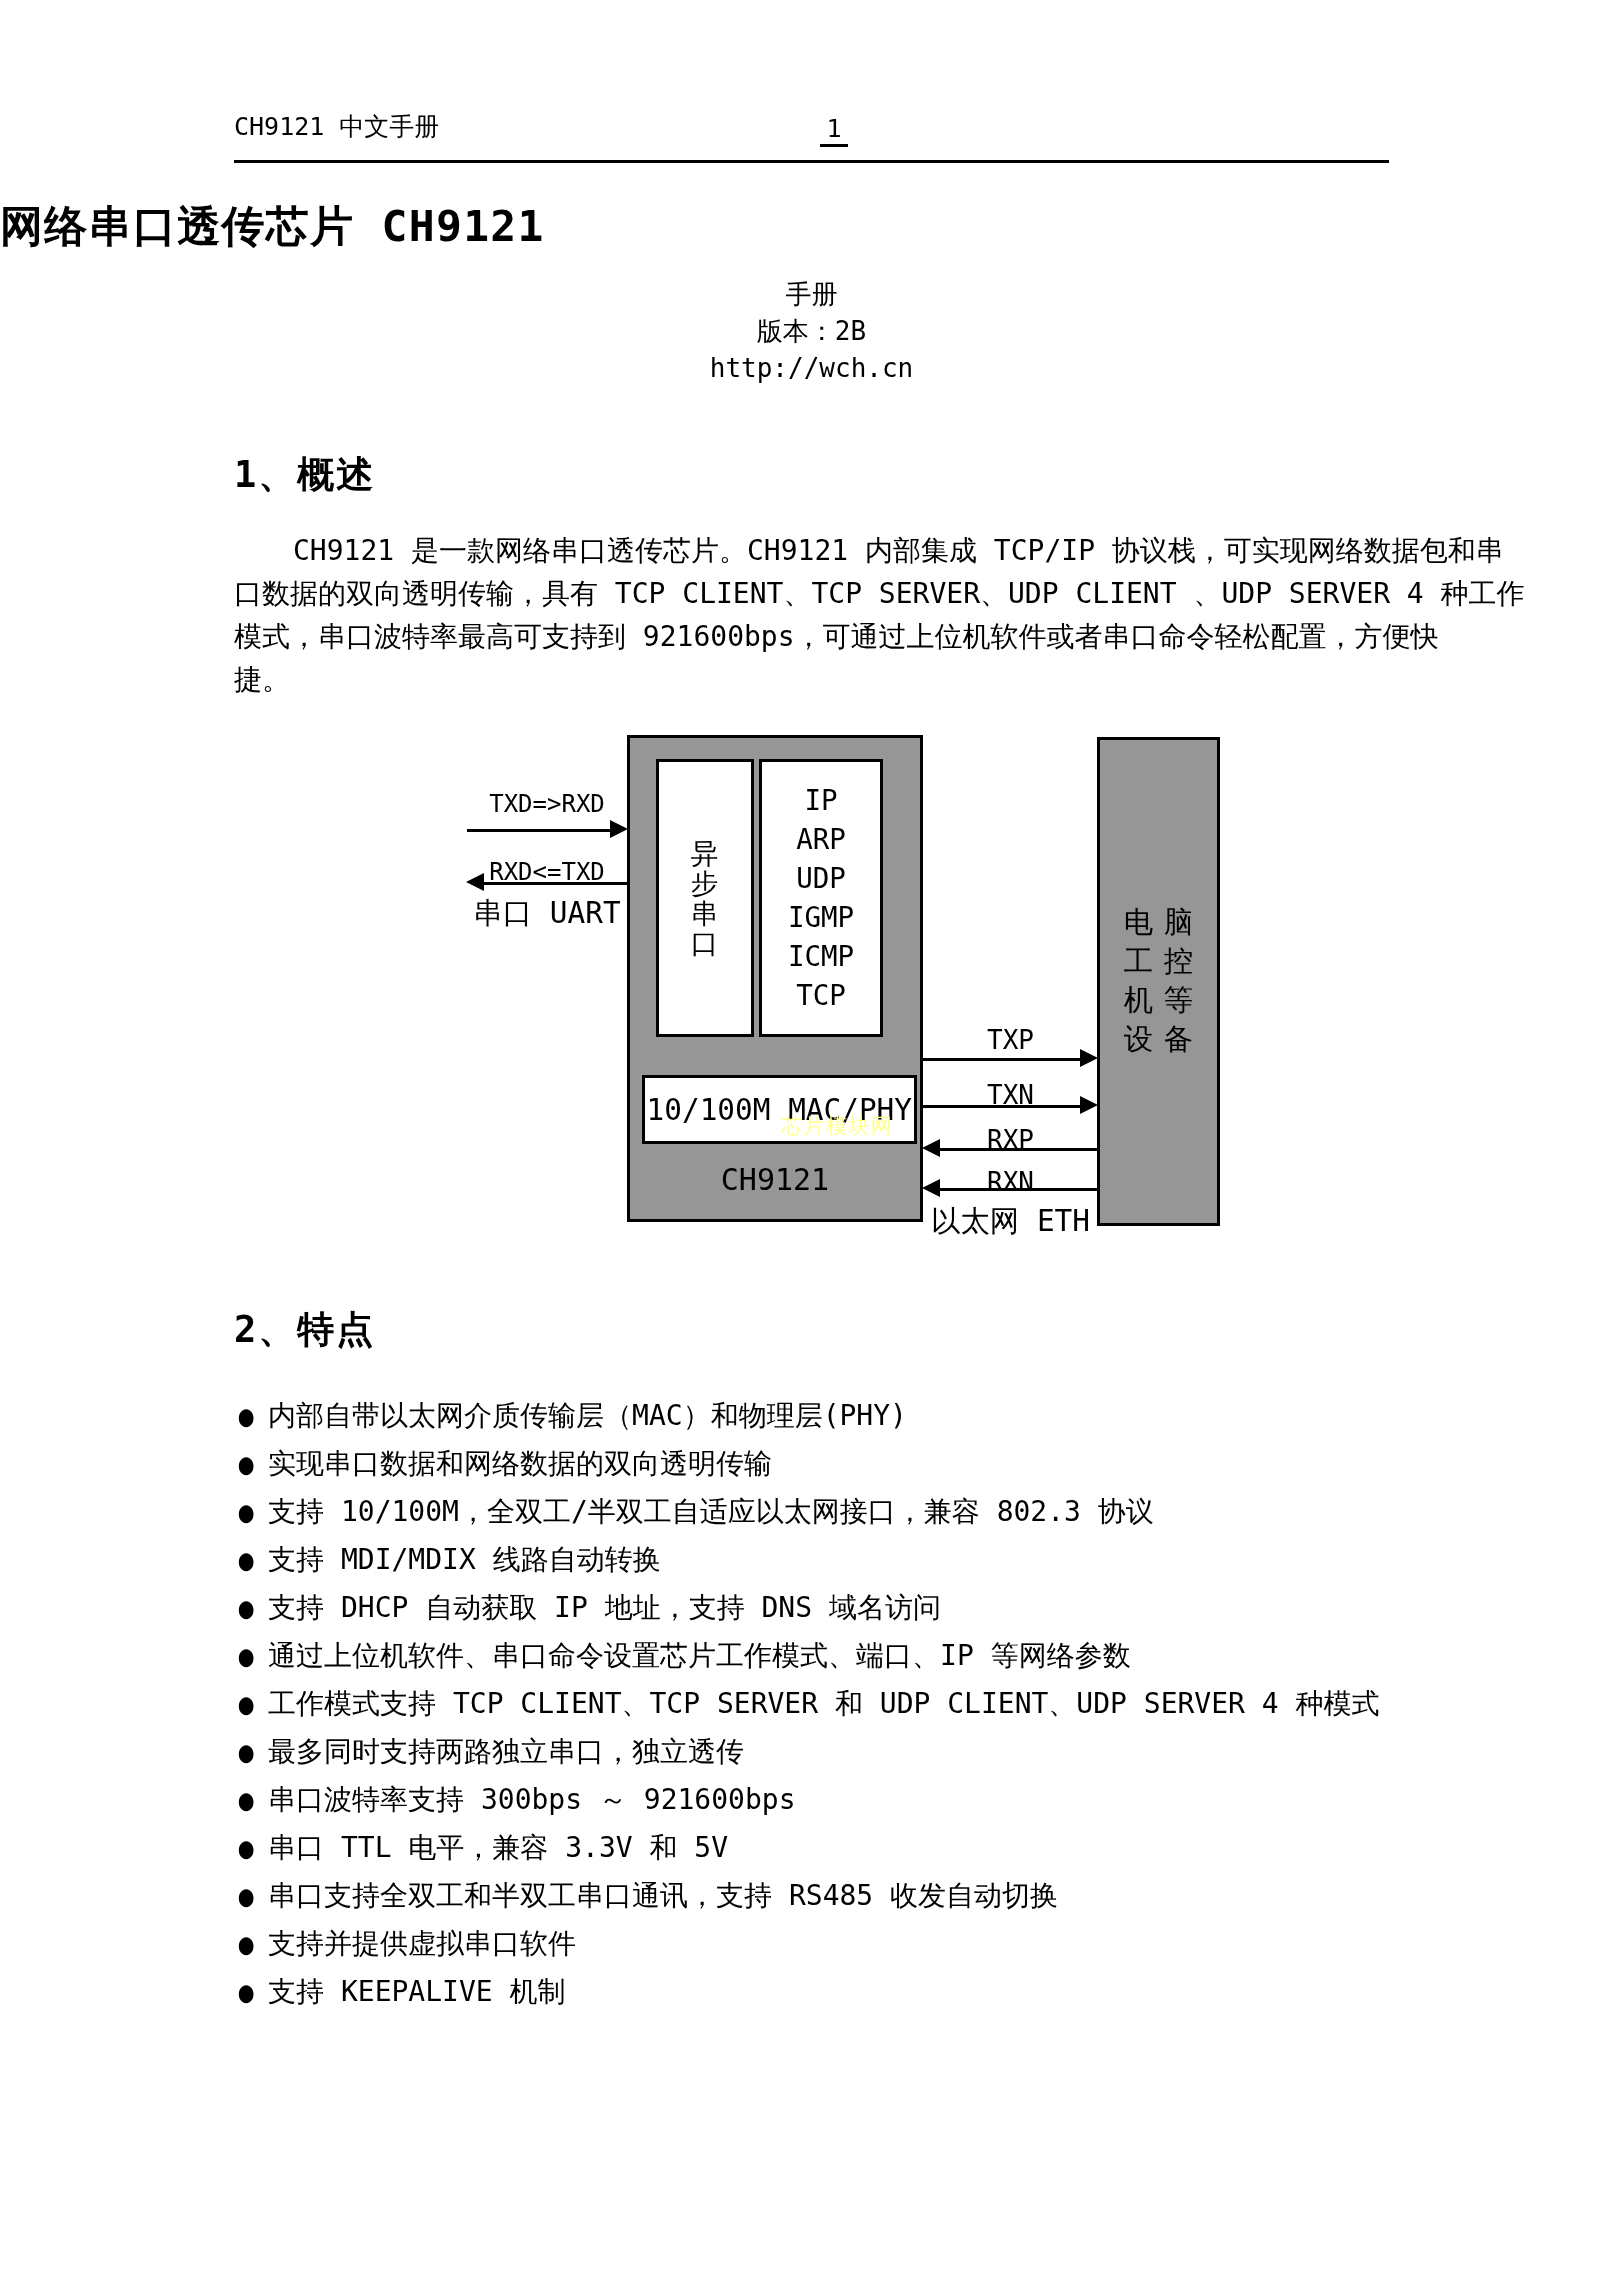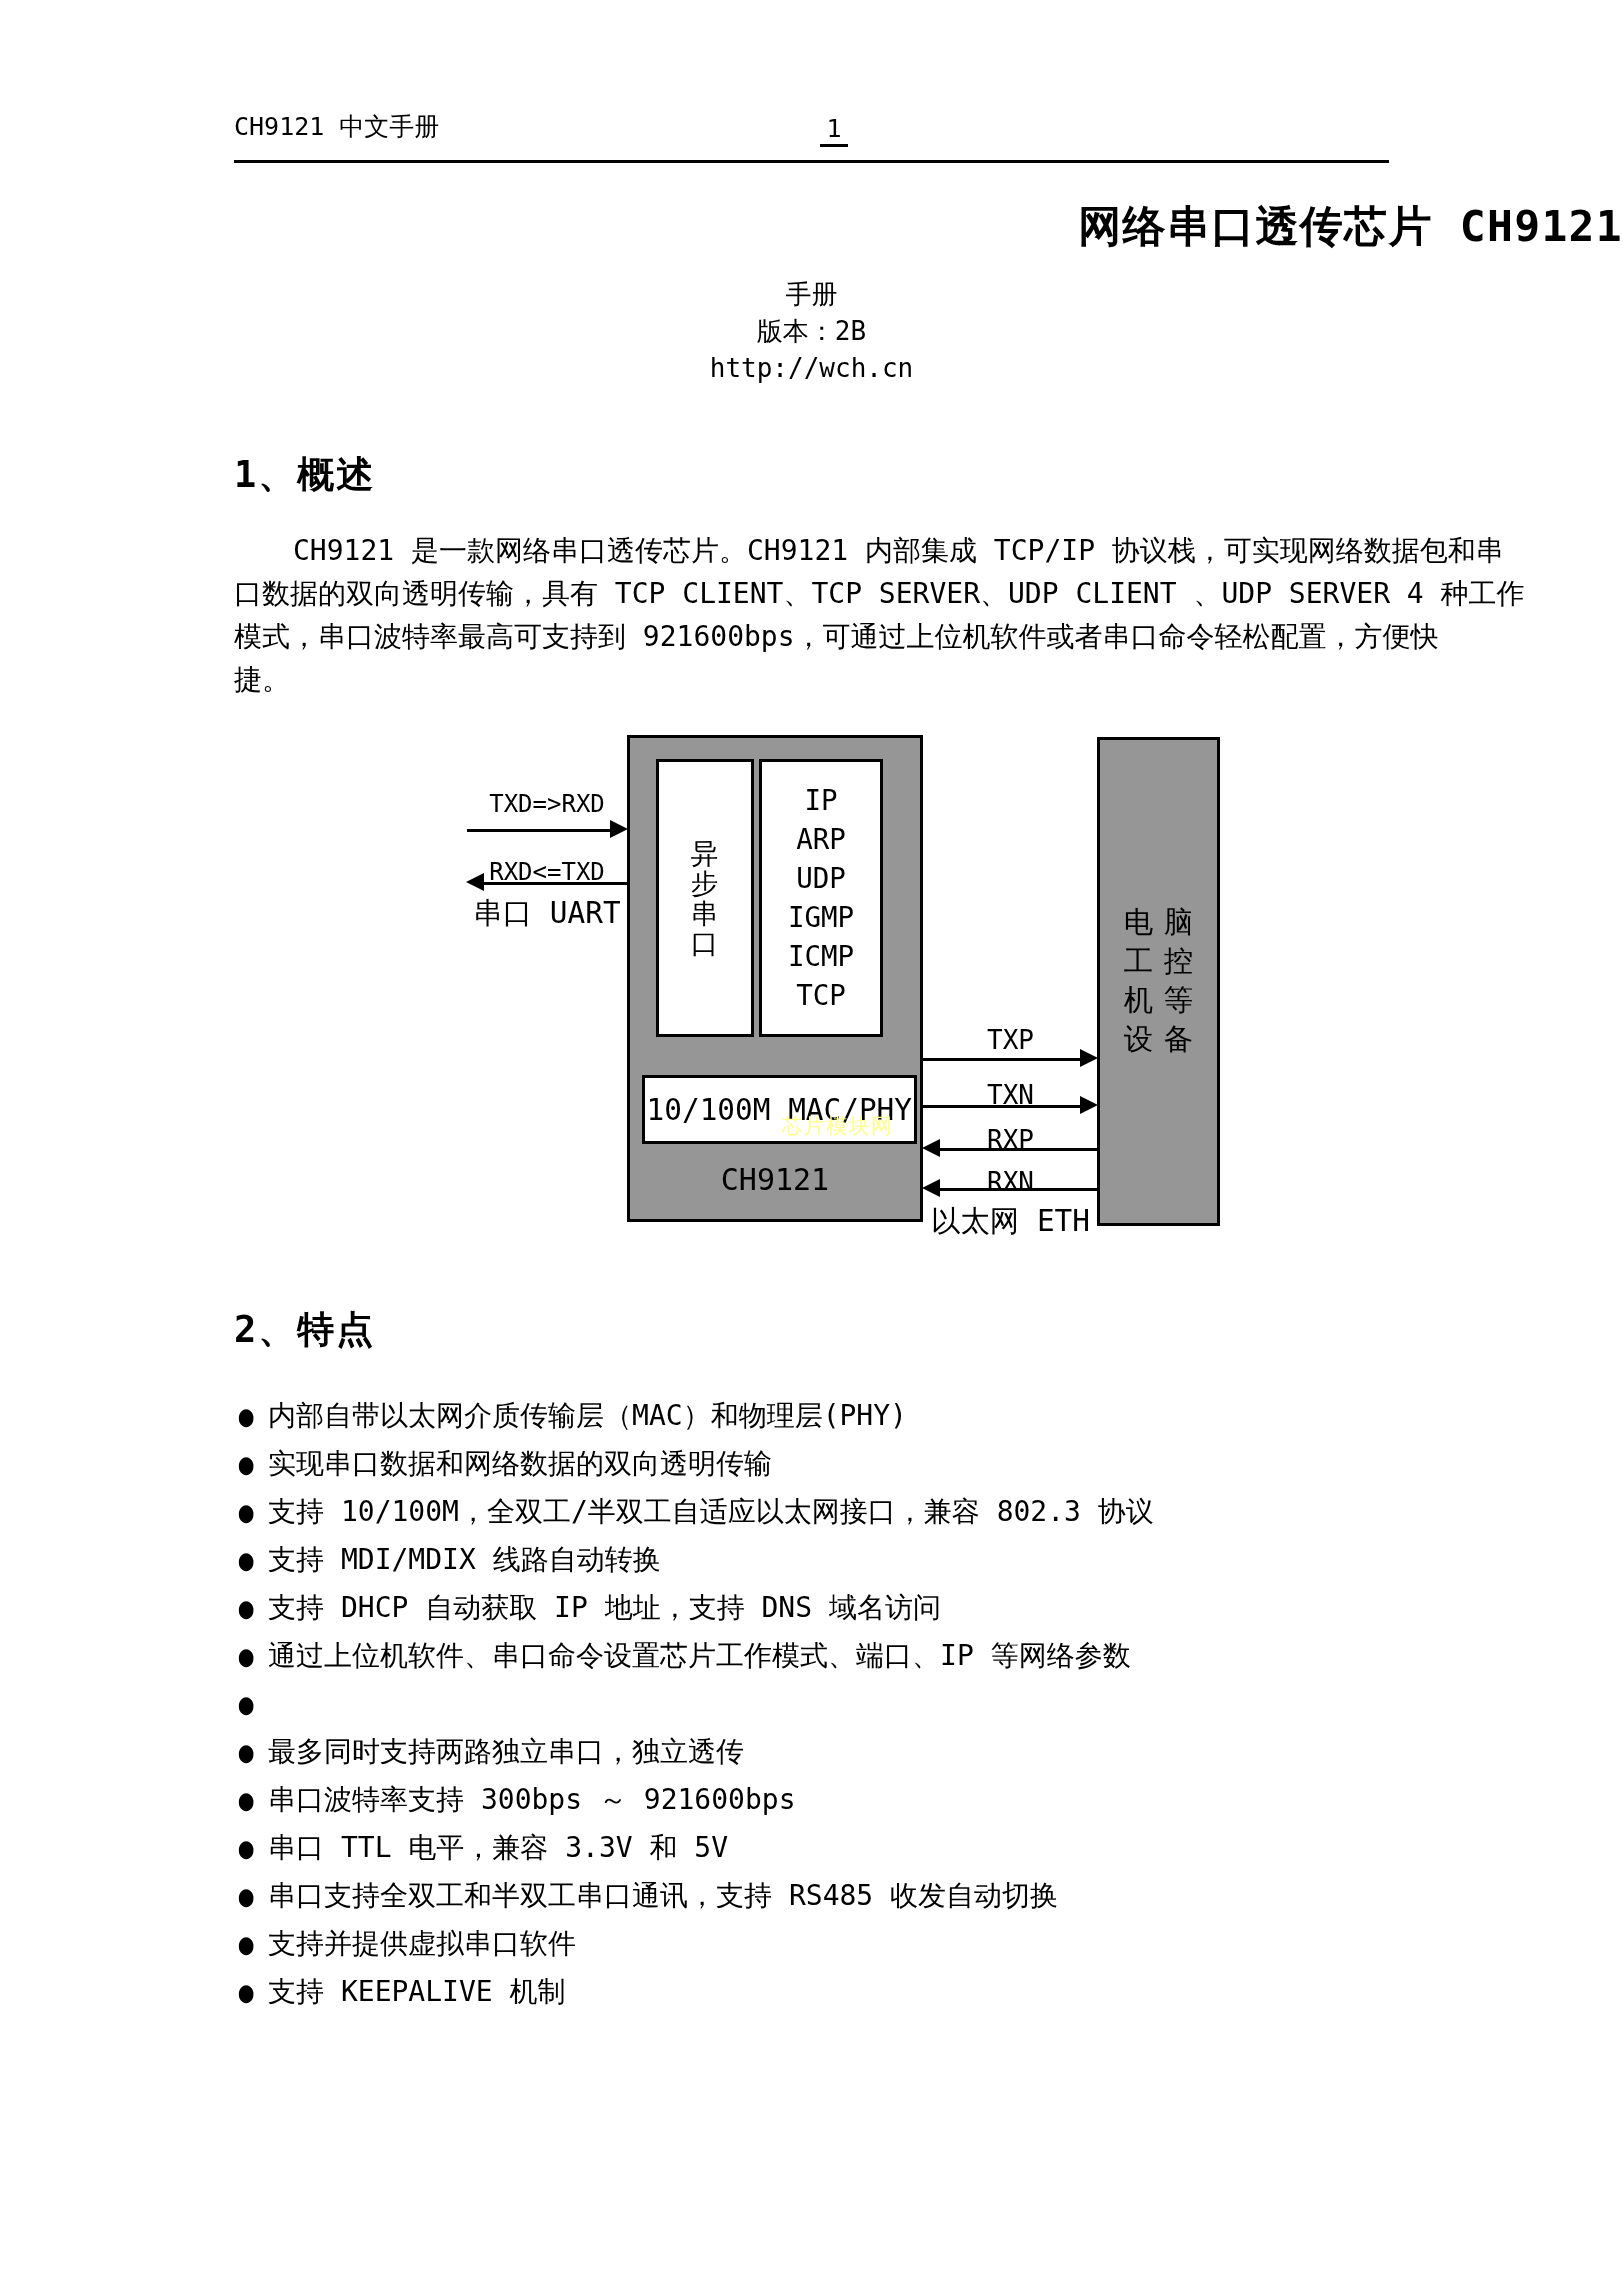--- a/index.html
+++ b/index.html
@@ -20,21 +20,21 @@
     font-size:25px;
     white-space:nowrap;
   }
   .header .doc-title{display:inline-block;}
   .header .page-num{
     position:absolute;left:586px;top:3.9px;
     padding:0 6.5px 1.3px 6.5px;
     border-bottom:3.3px solid #000;
   }
   
-  .title{ margin-top:35px; text-align:right; font-size:43px; font-weight:bold; letter-spacing:1.3px;}
+  .title{ margin-top:35px; text-align:left; font-size:43px; font-weight:bold; letter-spacing:1.3px;}
   .subtitle{ margin-top:19.6px; text-align:center; font-size:26px; line-height:37px;}
   
   .sec-heading{ margin:63px 0 0 234px; font-size:37px; font-weight:bold; letter-spacing:2px;}
   
   .para{ margin:29px 234px 0 234px; font-size:28px; line-height:43px; white-space:nowrap;}
   .para .indent{ text-indent:59px;}
   
   .diagram{ position:relative; width:1623px; height:523px; margin-top:18.3px;}
   .gbox{
     position:absolute; background:#969696; border:3.3px solid #000; box-sizing:border-box;
@@ -172,20 +172,21 @@
     <div class="feature">
         <span class="bullet">●</span>
         <span>支持 DHCP 自动获取 IP 地址，支持 DNS 域名访问</span>
       </div>
     <div class="feature">
         <span class="bullet">●</span>
         <span>通过上位机软件、串口命令设置芯片工作模式、端口、IP 等网络参数</span>
       </div>
     <div class="feature">
         <span class="bullet">●</span>
+        <span>工作模式支持 TCP CLIENT、TCP SERVER 和 UDP CLIENT、UDP SERVER 4 种模式</span>
       </div>
     <div class="feature">
         <span class="bullet">●</span>
         <span>最多同时支持两路独立串口，独立透传</span>
       </div>
     <div class="feature">
         <span class="bullet">●</span>
         <span>串口波特率支持 300bps ～ 921600bps</span>
       </div>
     <div class="feature">

